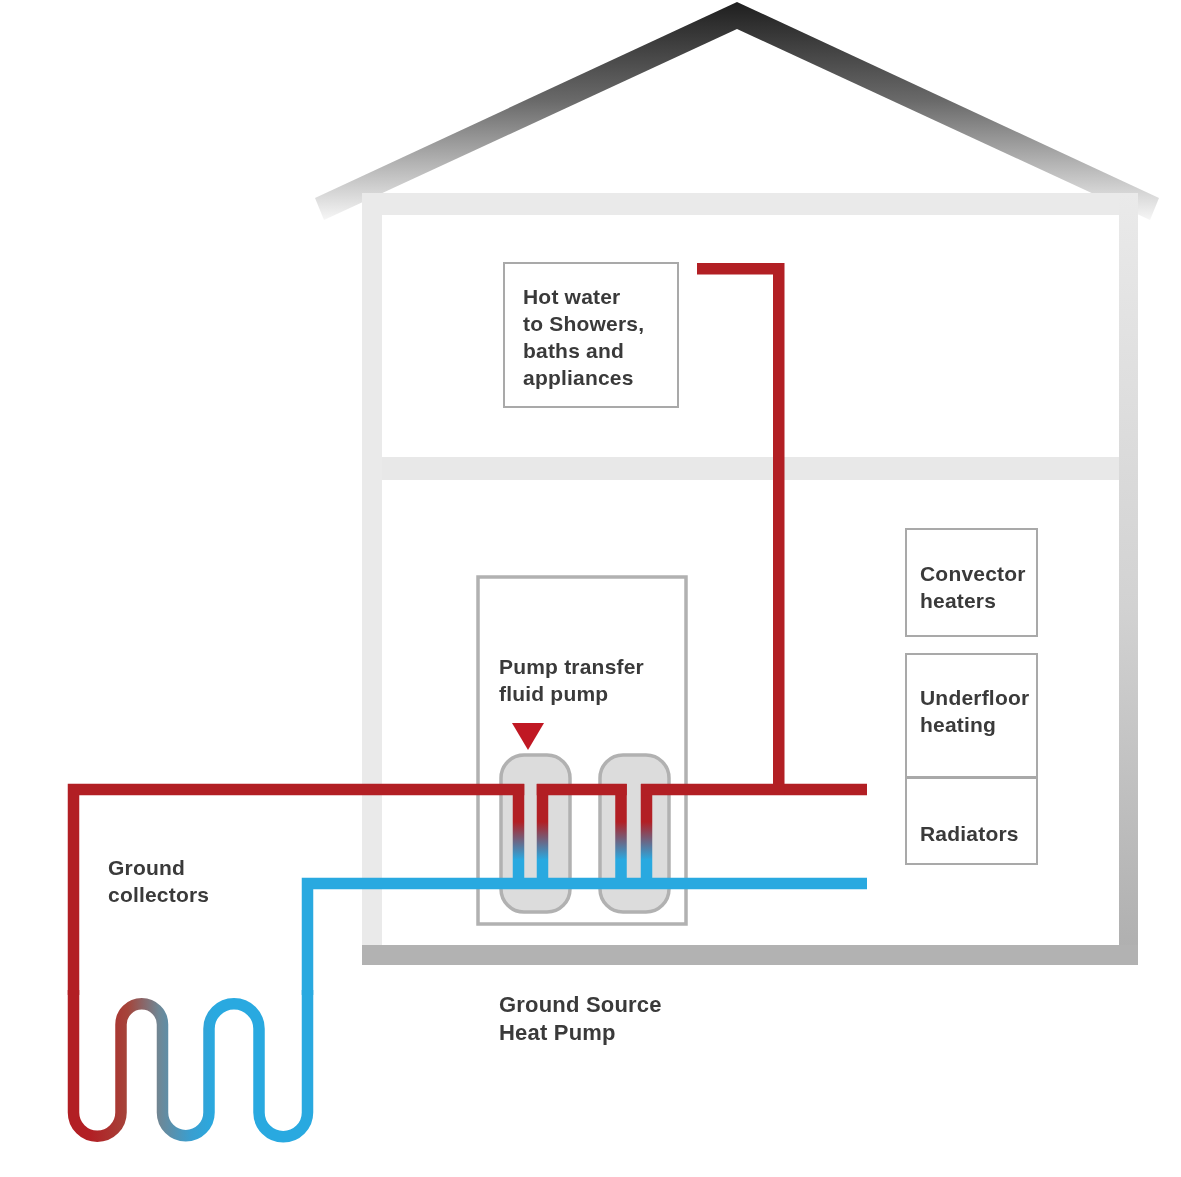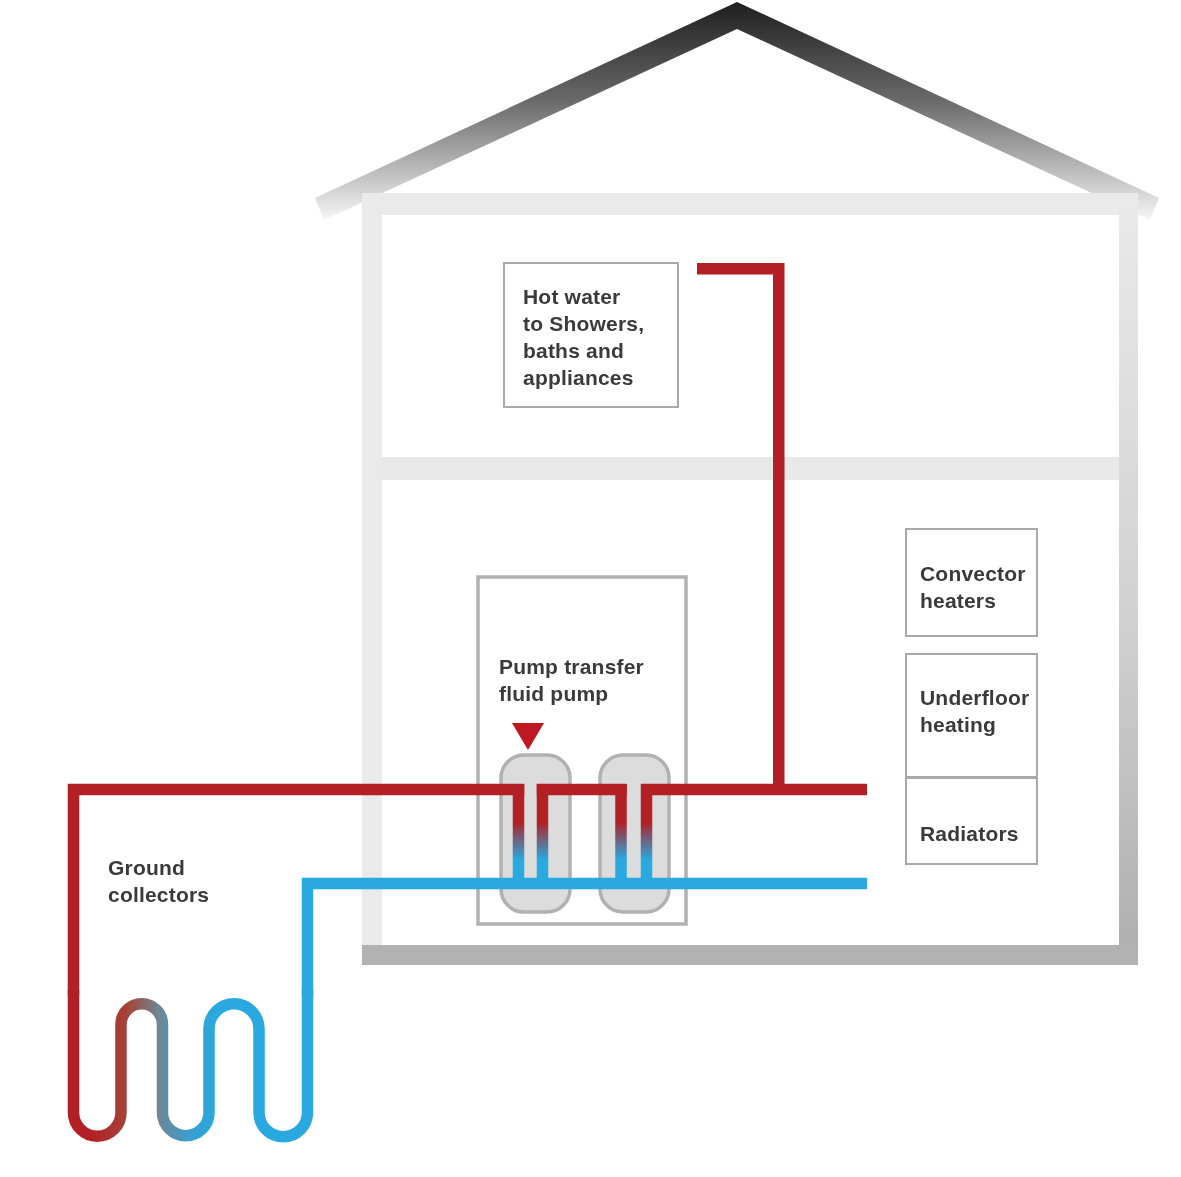--- a/index.html
+++ b/index.html
@@ -119,14 +119,16 @@
     <div class="lbl" style="left:13px;top:41px;">Radiators</div>
   </div>
 
   <div class="lbl" style="left:499px;top:653px;">Pump transfer
 fluid pump</div>
 
   <div class="lbl" style="left:108px;top:810px;margin-top:44px;">Ground
 collectors</div>
 
 
+  <div class="lbl" style="left:499px;top:991px;font-size:22px;line-height:28px;">Ground Source
+Heat Pump</div>
 
 </div>
 
 </body></html>

